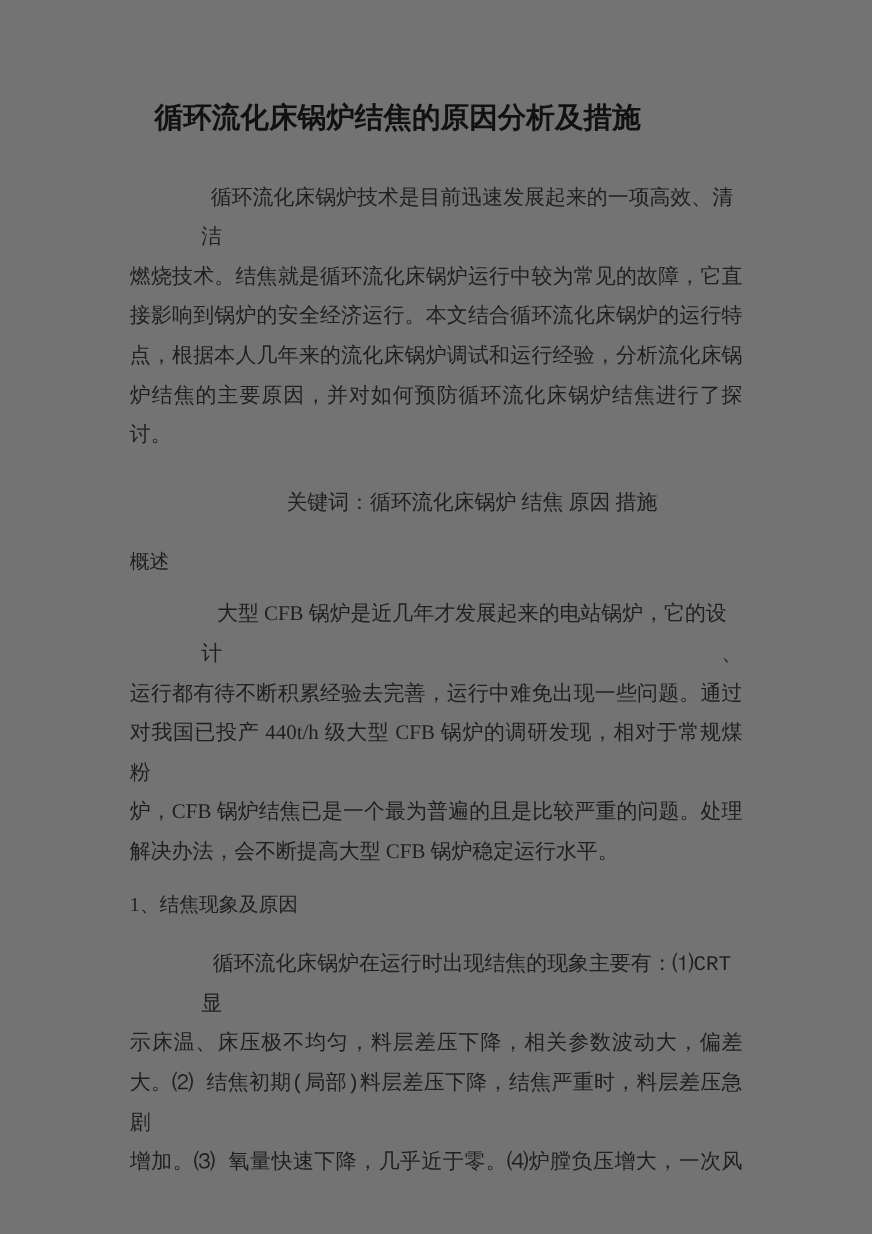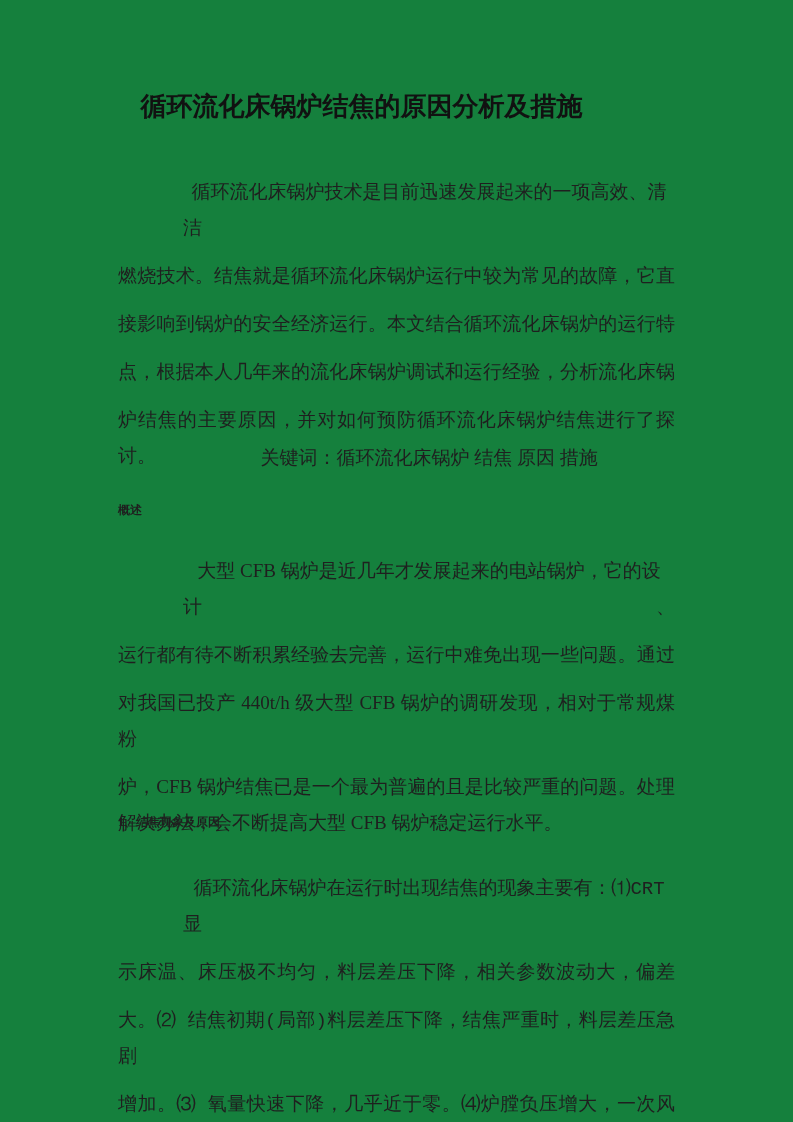--- a/index.html
+++ b/index.html
@@ -4,21 +4,21 @@
 <style>
   html, body {
     margin: 0;
     padding: 0;
     background: #ffffff;
   }
   .page {
     position: relative;
     width: 793px;
     height: 1122px;
-    background: #15803d;
+    background: #737373;
     overflow: hidden;
     font-family: "Liberation Serif", "DejaVu Serif", serif;
     color: #1f1f1f;
   }
   .doc-title {
     position: absolute;
     top: 86px;
     left: -35px;
     width: 793px;
     margin: 0;
@@ -38,34 +38,32 @@
   }
   .block .line {
     line-height: 36px;
     text-align: left;
     white-space: nowrap;
   }
   .block .line.fill {
     white-space: normal;
     text-align: justify;
     text-align-last: justify;
-    margin-top: 12px;
   }
   .block .line.indent {
     padding-left: 65px;
     text-align: center;
   }
   .heading {
     position: absolute;
     left: 118px;
     width: 557px;
-    font-size: 12px;
+    font-size: 18px;
     line-height: 36px;
     color: #1f1f1f;
-    font-weight: bold;
   }
   .pos-intro    { top: 162px; }
   .pos-keywords { top: 440px; }
   .pos-overview-h { top: 492px; }
   .pos-overview { top: 541px; }
   .pos-sec1-h   { top: 804px; }
   .pos-sec1     { top: 859px; font-family: Liberation Mono, monospace; }
 </style>
 </head>
 <body>

